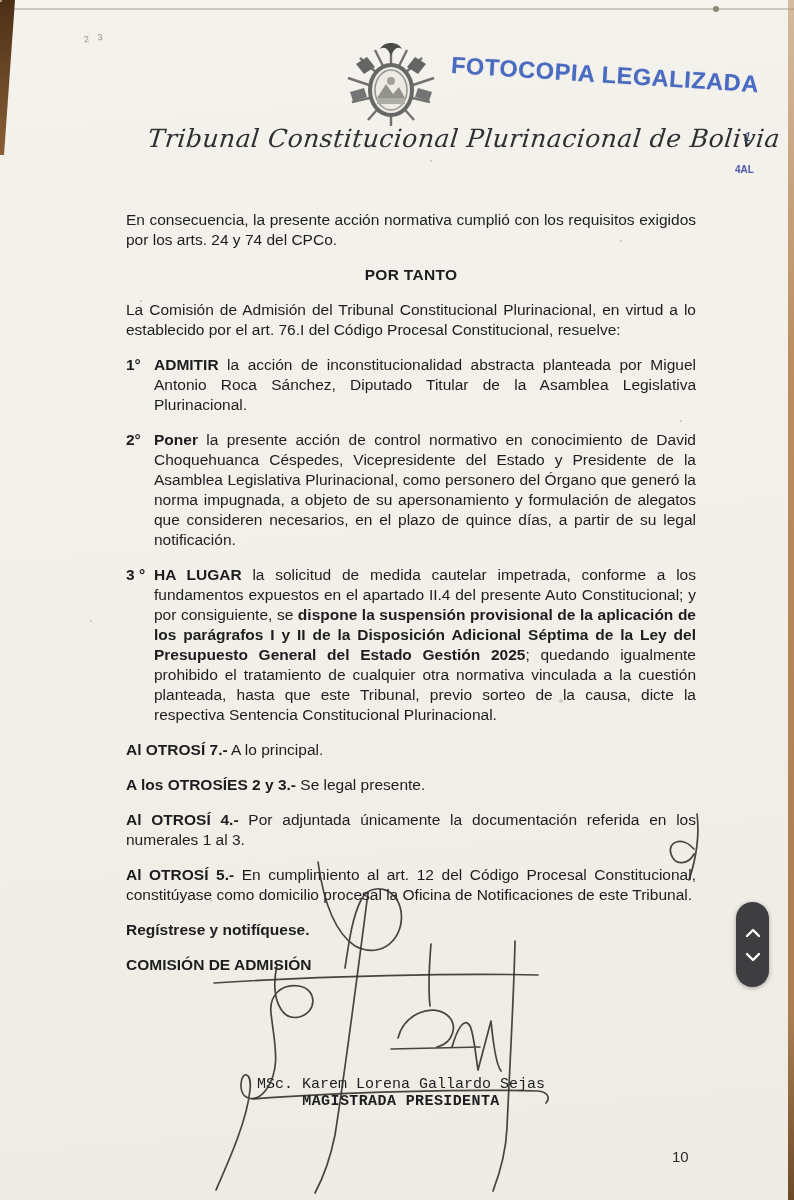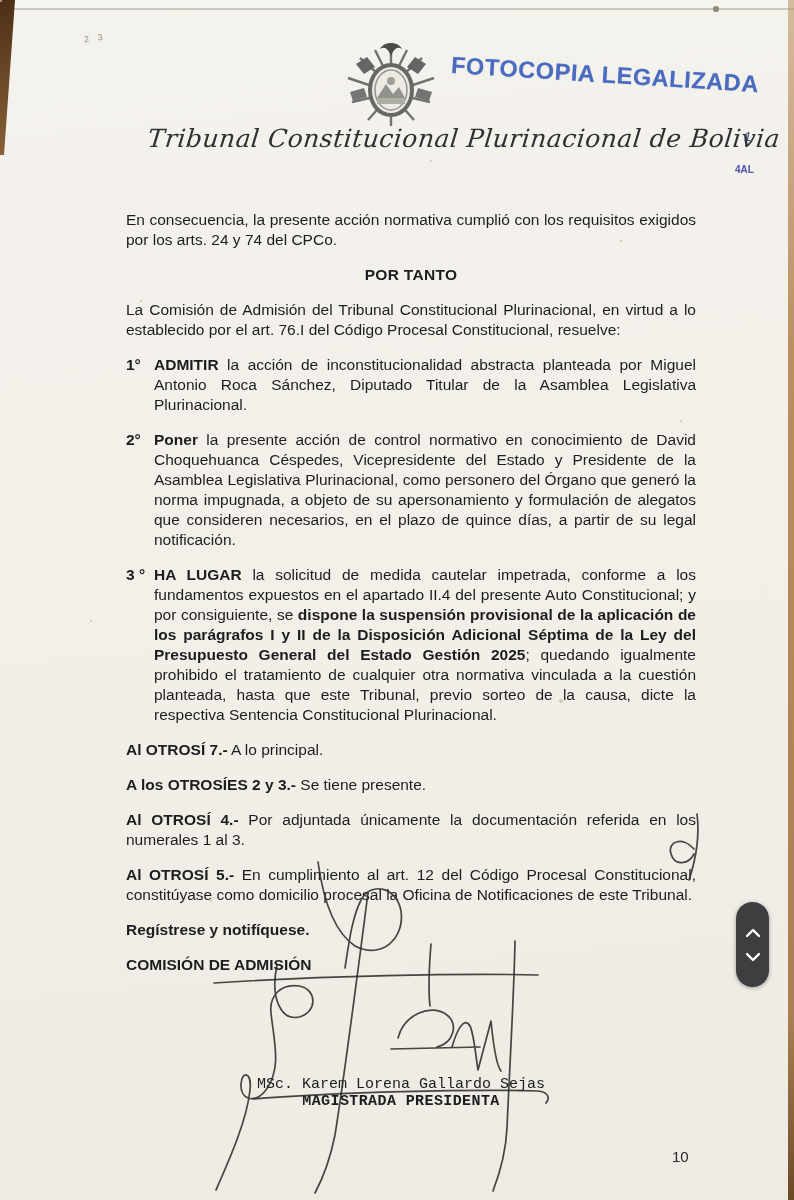--- a/index.html
+++ b/index.html
@@ -104,21 +104,21 @@
   <div class="mark-right-2">4AL</div>
 
   <div class="content">
       <div class="block para"><span>En consecuencia, la presente acción normativa cumplió con los requisitos exigidos por los arts. 24 y 74 del CPCo.</span></div>
       <div class="block heading"><span class="b">POR TANTO</span></div>
       <div class="block para"><span>La Comisión de Admisión del Tribunal Constitucional Plurinacional, en virtud a lo establecido por el art. 76.I del Código Procesal Constitucional, resuelve:</span></div>
       <div class="block item"><span class="num">1°</span><span class="b">ADMITIR</span><span> la acción de inconstitucionalidad abstracta planteada por Miguel Antonio Roca Sánchez, Diputado Titular de la Asamblea Legislativa Plurinacional.</span></div>
       <div class="block item"><span class="num">2°</span><span class="b">Poner</span><span> la presente acción de control normativo en conocimiento de David Choquehuanca Céspedes, Vicepresidente del Estado y Presidente de la Asamblea Legislativa Plurinacional, como personero del Órgano que generó la norma impugnada, a objeto de su apersonamiento y formulación de alegatos que consideren necesarios, en el plazo de quince días, a partir de su legal notificación.</span></div>
       <div class="block item"><span class="num">3 °</span><span class="b">HA LUGAR</span><span> la solicitud de medida cautelar impetrada, conforme a los fundamentos expuestos en el apartado II.4 del presente Auto Constitucional; y por consiguiente, se </span><span class="b">dispone la suspensión provisional de la aplicación de los parágrafos I y II de la Disposición Adicional Séptima de la Ley del Presupuesto General del Estado Gestión 2025</span><span>; quedando igualmente prohibido el tratamiento de cualquier otra normativa vinculada a la cuestión planteada, hasta que este Tribunal, previo sorteo de la causa, dicte la respectiva Sentencia Constitucional Plurinacional.</span></div>
       <div class="block para"><span class="b">Al OTROSÍ 7.-</span><span> A lo principal.</span></div>
-      <div class="block para"><span class="b">A los OTROSÍES 2 y 3.-</span><span> Se tiene presente.</span></div>
+      <div class="block para"><span class="b">A los OTROSÍES 2 y 3.-</span><span> Se legal presente.</span></div>
       <div class="block para"><span class="b">Al OTROSÍ 4.-</span><span> Por adjuntada únicamente la documentación referida en los numerales 1 al 3.</span></div>
       <div class="block para"><span class="b">Al OTROSÍ 5.-</span><span> En cumplimiento al art. 12 del Código Procesal Constitucional, constitúyase como domicilio procesal la Oficina de Notificaciones de este Tribunal.</span></div>
       <div class="block para"><span class="b">Regístrese y notifíquese.</span></div>
       <div class="block para"><span class="b">COMISIÓN DE ADMISIÓN</span></div>
     </div>
 
   <div class="sig">
     <div class="sig-name">MSc. Karem Lorena Gallardo Sejas</div>
     <div class="sig-title">MAGISTRADA PRESIDENTA</div>
   </div>

